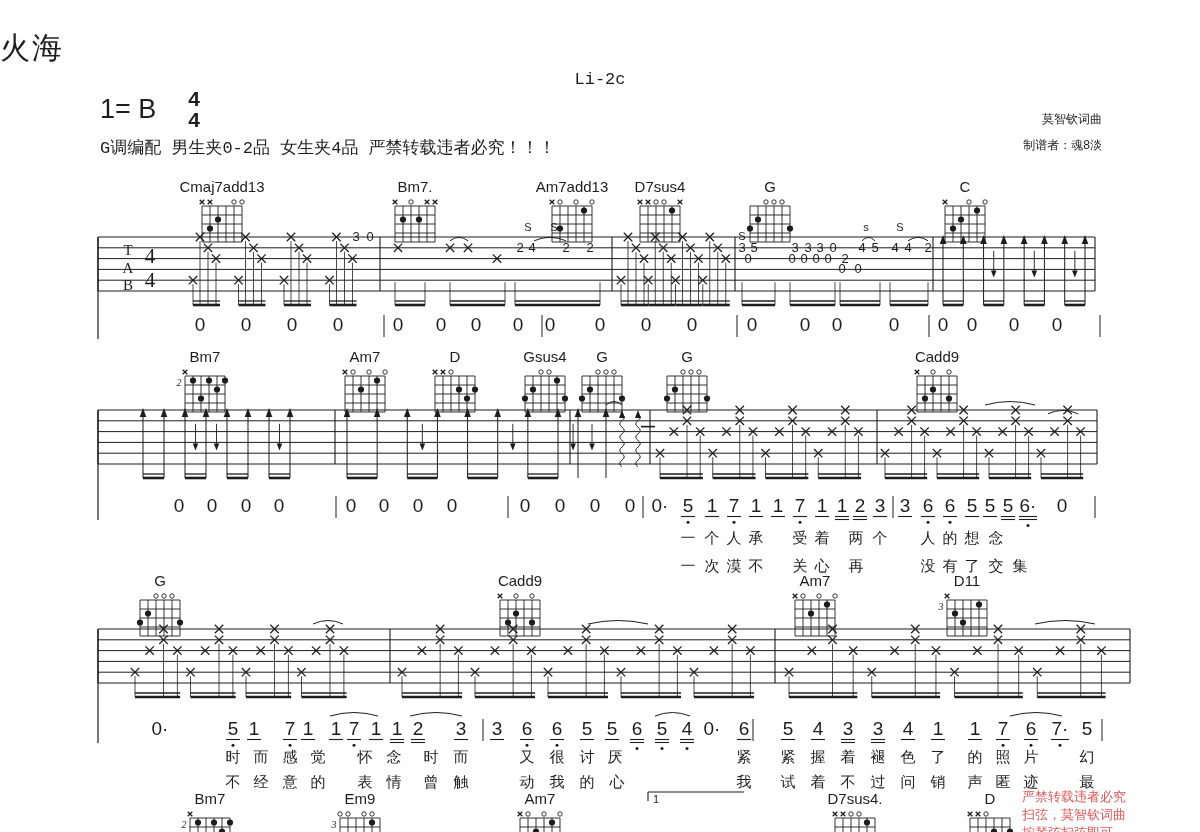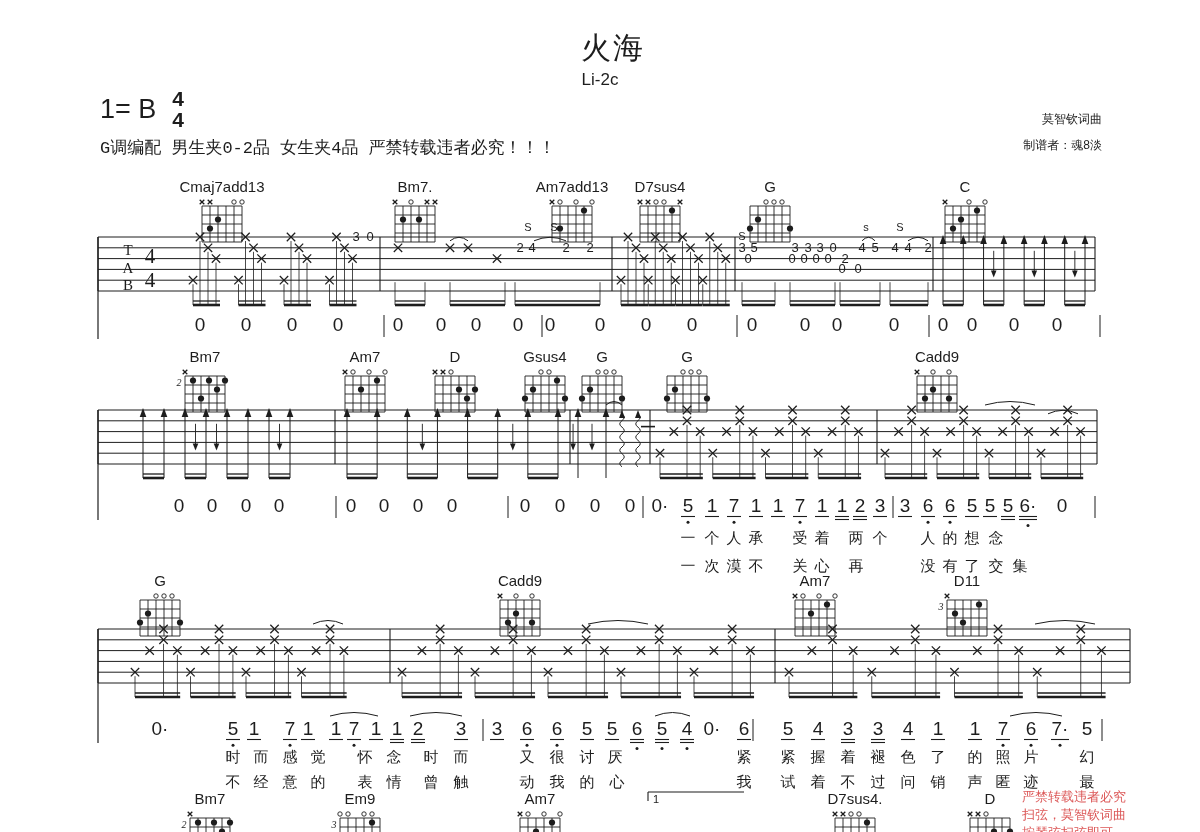--- a/index.html
+++ b/index.html
@@ -1,21 +1,21 @@
 <!DOCTYPE html>
 <html><head>
 <meta charset="utf-8">
 <style>
   html,body{margin:0;padding:0;background:#fff;}
   #page{position:relative;width:1200px;height:832px;background:#ffffff;overflow:hidden;
         font-family:"Liberation Sans",sans-serif;color:#1d1d1d;}
   .abs{position:absolute;}
-  #title{top:28px;left:0;right:16px;text-align:center;font-size:30px;letter-spacing:2px;margin-left:42px;}
-  #subtitle{top:70px;left:0;right:0;text-align:center;font-size:17px;}
-  #keyblock{top:88px;left:100px;font-size:27px;display:flex;align-items:center;}
+  #title{top:28px;left:0;right:16px;text-align:left;font-size:30px;letter-spacing:2px;}
+  #subtitle{top:70px;left:0;right:0;text-align:center;font-size:17px;font-family:Liberation Mono, monospace;}
+  #keyblock{top:88px;left:100px;font-size:27px;display:flex;align-items:center;gap:16px;}
   #meter{margin-left:16px;display:flex;flex-direction:column;align-items:center;font-size:21px;line-height:21px;font-weight:bold;}
   #capo{top:136px;left:100px;font-size:17px;font-family:Liberation Mono, monospace;}
   #credits{top:106px;right:98px;text-align:right;font-size:12px;line-height:26px;}
   #rednote{left:1022px;top:788px;font-size:13px;line-height:18px;}
   #score{position:absolute;left:0;top:0;}
 </style>
 </head>
 <body>
 
 <div id="page">

